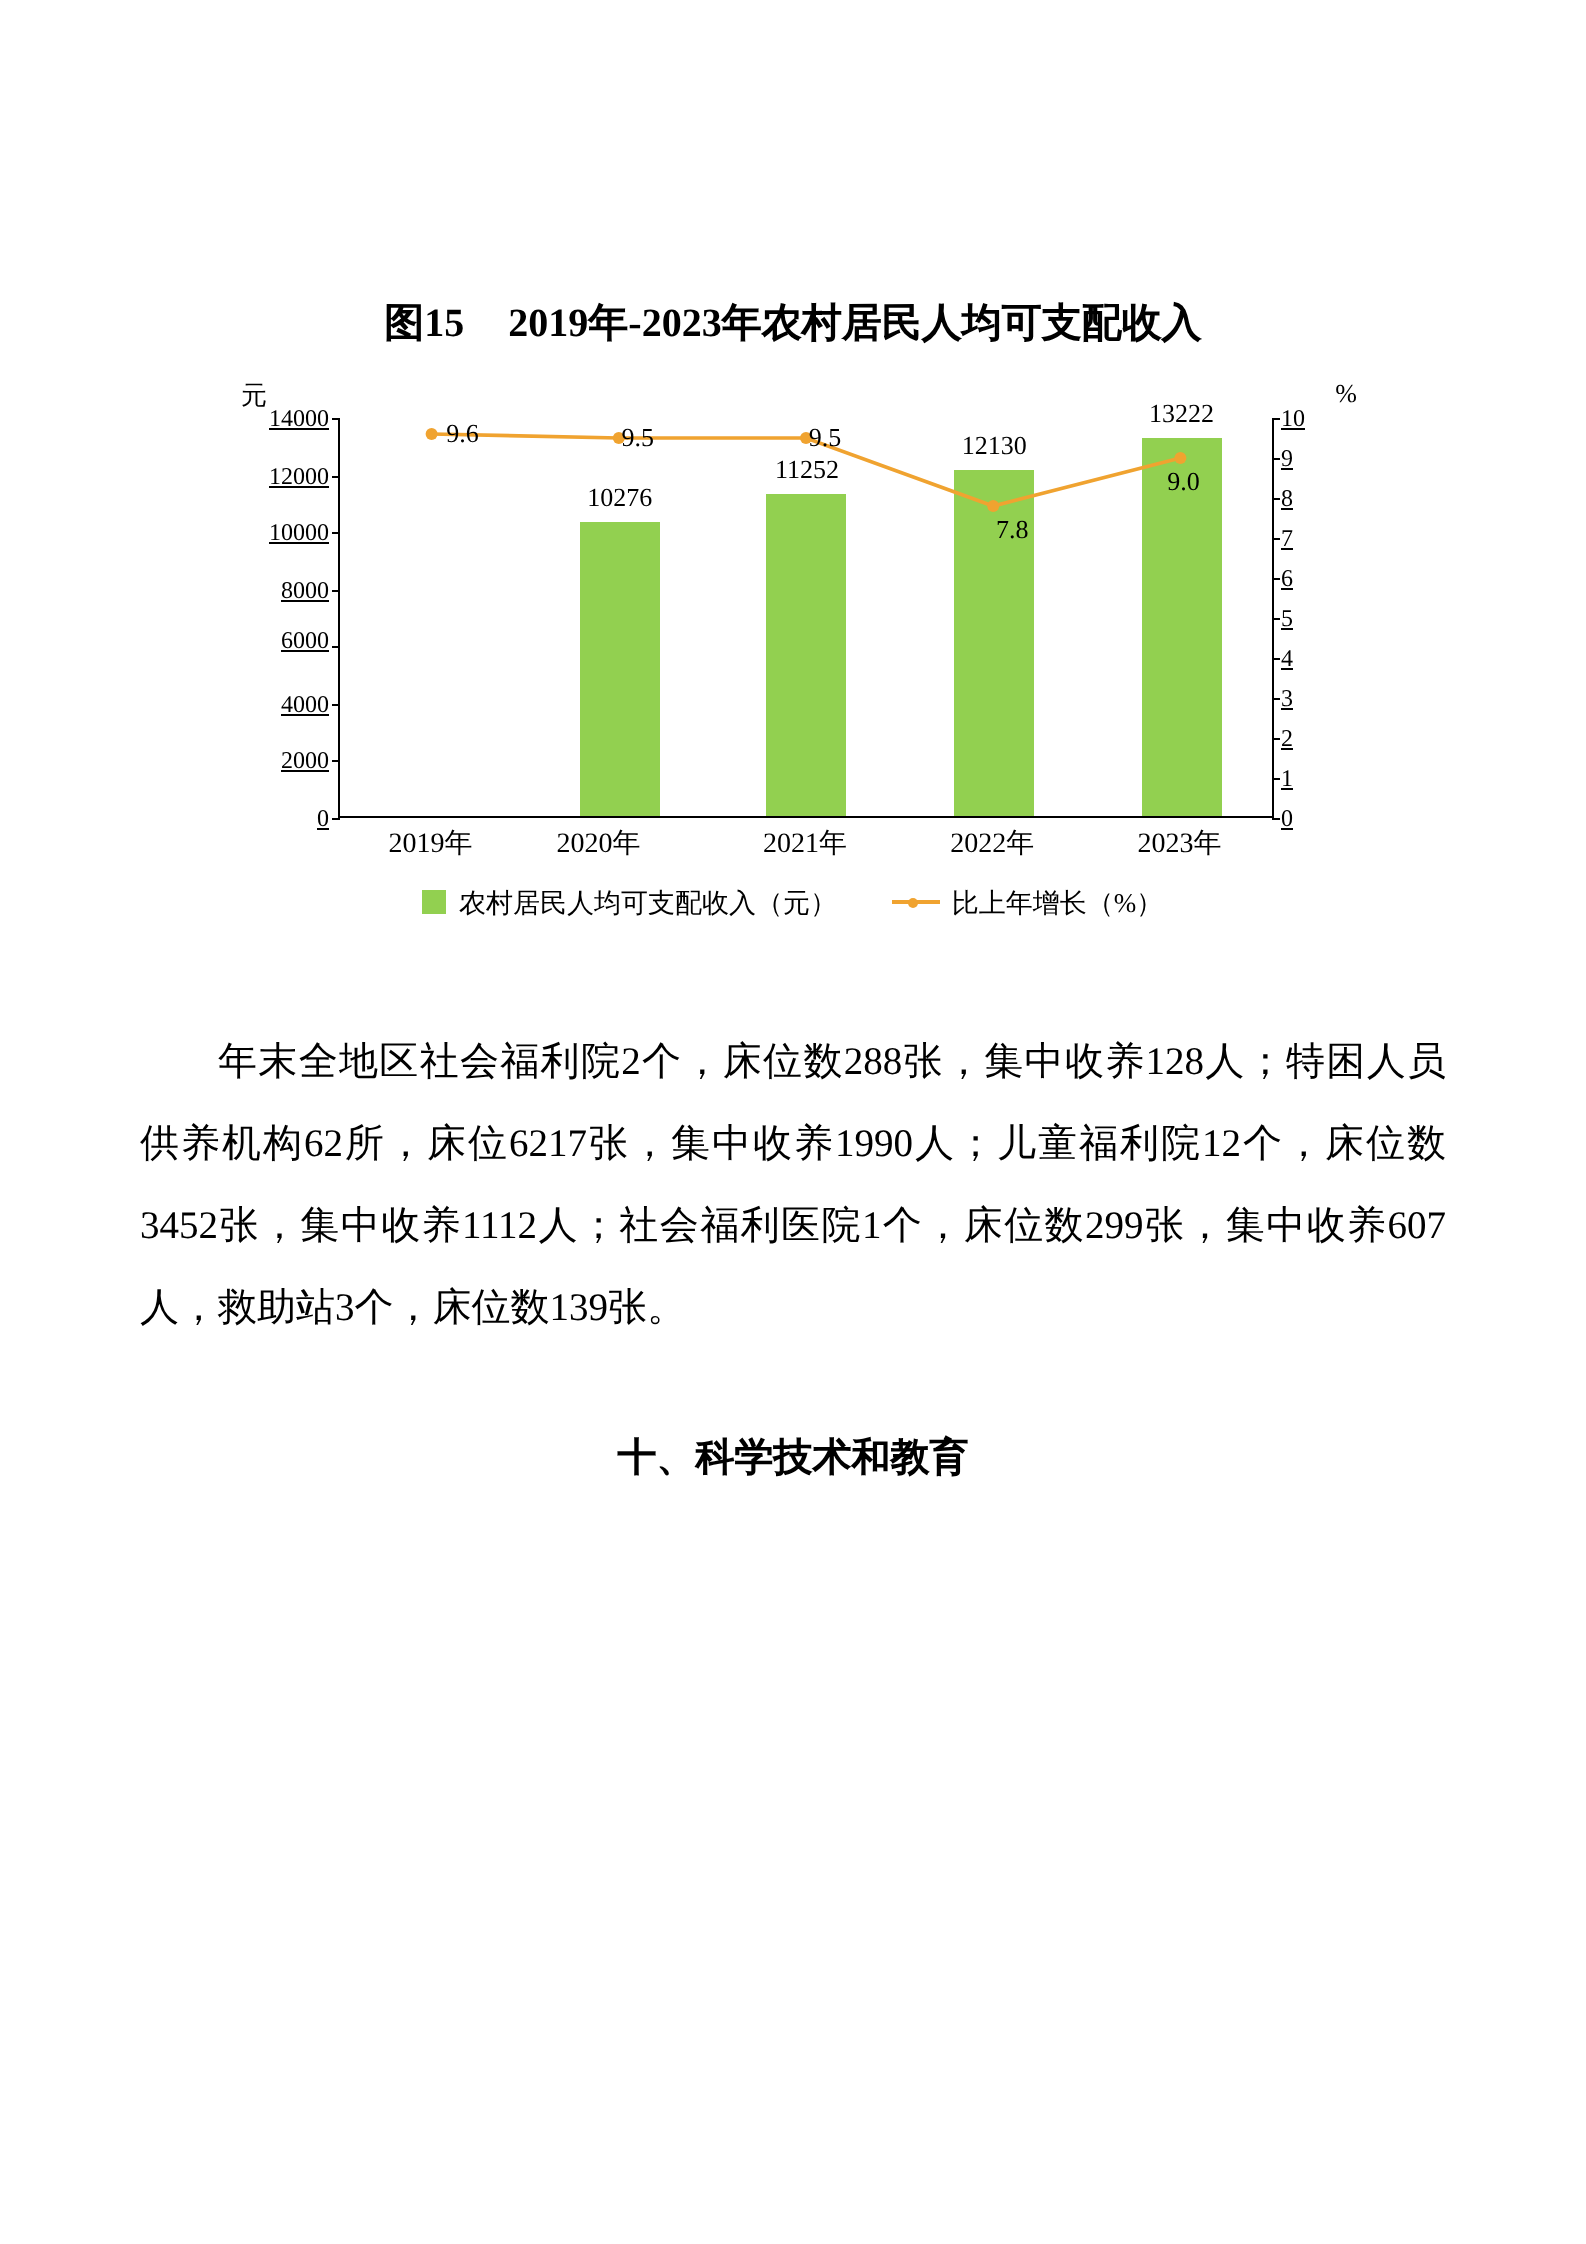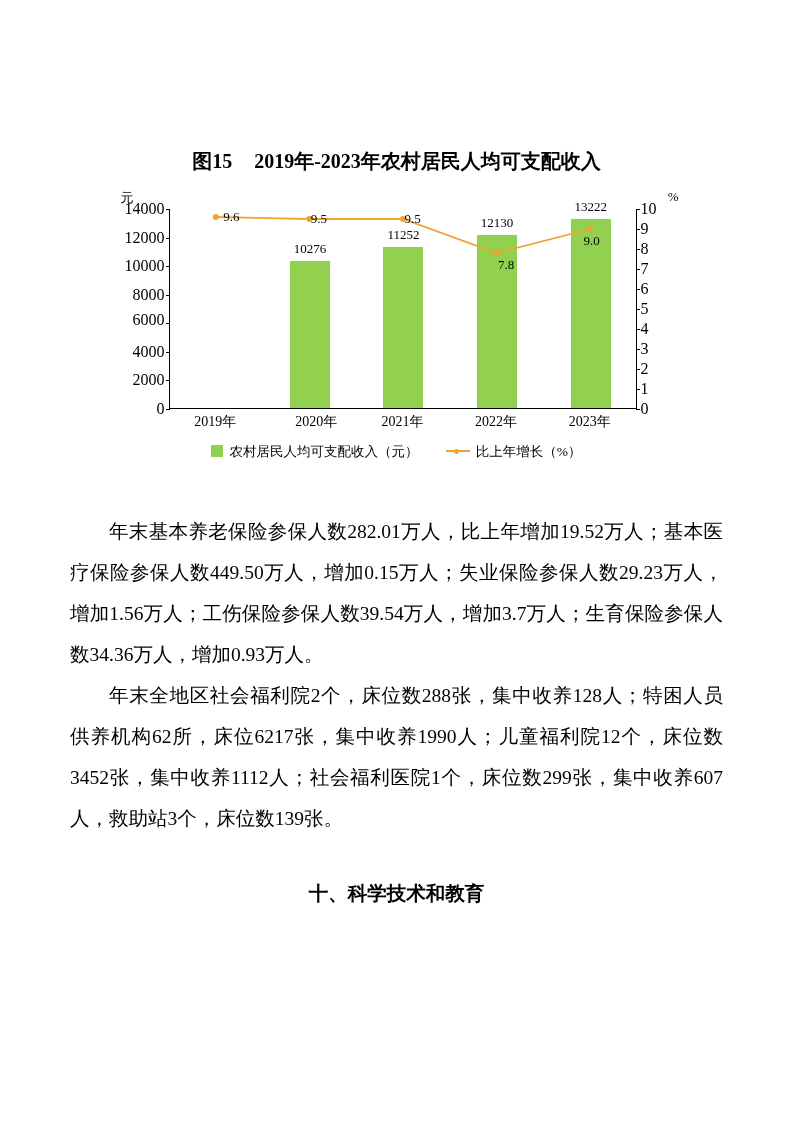--- a/index.html
+++ b/index.html
@@ -59,23 +59,24 @@
     top: 18px;
     width: 468px;
     height: 200px;
     border-left: 1px solid #000;
     border-right: 1px solid #000;
     border-bottom: 1px solid #000;
     box-sizing: border-box;
   }
   .ytick-left, .ytick-right {
     position: absolute;
-    font-size: 16px;
+    font-size: 12px;
     line-height: 1;
     white-space: nowrap;
+    text-decoration: underline;
   }
   .ytick-left { right: 100%; margin-right: 5px; transform: translateY(-50%); }
   .ytick-right { left: 100%; margin-left: 5px; transform: translateY(-50%); }
   .tickmark-l, .tickmark-r {
     position: absolute;
     width: 4px;
     height: 1px;
     background: #000;
   }
   .tickmark-l { left: -4px; }
@@ -277,32 +278,31 @@
         </svg>
         <div class="pt-label" style="left: 62.8px; top: 0px;">9.6</div>
         <div class="pt-label" style="left: 150.4px; top: 2px;">9.5</div>
         <div class="pt-label" style="left: 244px; top: 2px;">9.5</div>
         <div class="pt-label" style="left: 337.6px; top: 48px;">7.8</div>
         <div class="pt-label" style="left: 423.2px; top: 24px;">9.0</div>
       </div>
 
     <div class="xlabels" id="xlabels">
         <div class="xlabel" style="left: 0px; width: 93.6px;">2019年</div>
-        <div class="xlabel" style="left: 101px; width: 93.6px;">2020年</div>
+        <div class="xlabel" style="left: 84px; width: 93.6px;">2020年</div>
         <div class="xlabel" style="left: 187.2px; width: 93.6px;">2021年</div>
         <div class="xlabel" style="left: 280.8px; width: 93.6px;">2022年</div>
         <div class="xlabel" style="left: 374.4px; width: 93.6px;">2023年</div>
       </div>
 
     <div class="legend">
       <span class="legend-item"><span class="sq"></span><span>农村居民人均可支配收入（元）</span></span>
       <span class="legend-item"><span class="ln"></span><span>比上年增长（%）</span></span>
     </div>
   </div>
 
   <div class="body-text">
-    <p>年末基本养老保险参保人数282.01万人，比上年增加19.52万人；基本医疗保险参保人数449.50万人，增加0.15万人；失业保险参保人数29.23万人，增加1.56万人；工伤保险参保人数39.54万人，增加3.7万人；生育保险参保人数34.36万人，增加0.93万人。</p>
     <p>年末全地区社会福利院2个，床位数288张，集中收养128人；特困人员供养机构62所，床位6217张，集中收养1990人；儿童福利院12个，床位数3452张，集中收养1112人；社会福利医院1个，床位数299张，集中收养607人，救助站3个，床位数139张。</p>
   </div>
 
   <div class="section-head">十、科学技术和教育</div>
 
 </div>
 
 </body></html>

